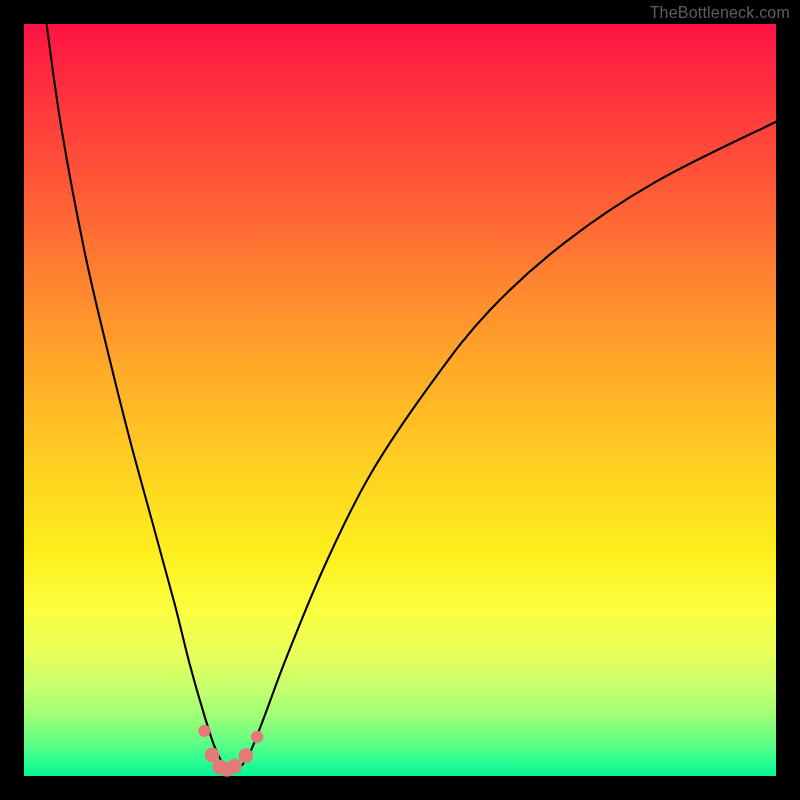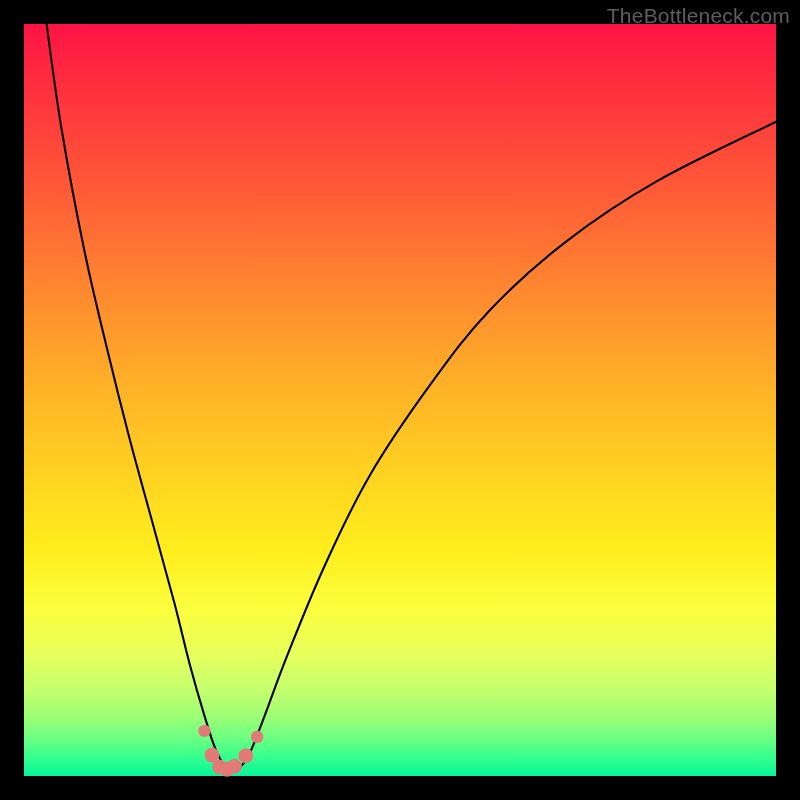--- a/index.html
+++ b/index.html
@@ -15,21 +15,21 @@
     height: 800px;
     background: #000;
     position: relative;
     box-sizing: border-box;
   }
   .watermark {
     position: absolute;
     top: 4px;
     right: 10px;
     color: #5e5e5e;
-    font-size: 21px;
+    font-size: 16px;
     font-weight: 400;
     letter-spacing: 0.2px;
     z-index: 10;
   }
   .plot-area {
     position: absolute;
     left: 24px;
     top: 24px;
     width: 752px;
     height: 752px;

